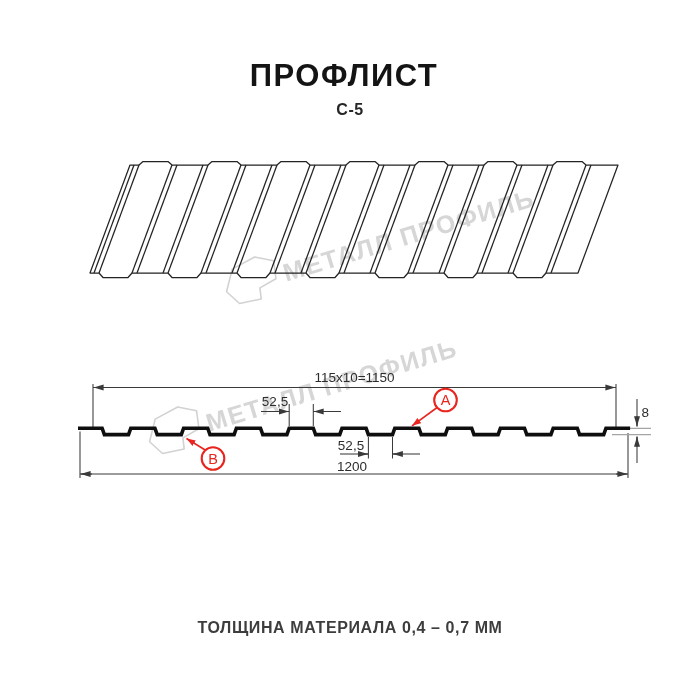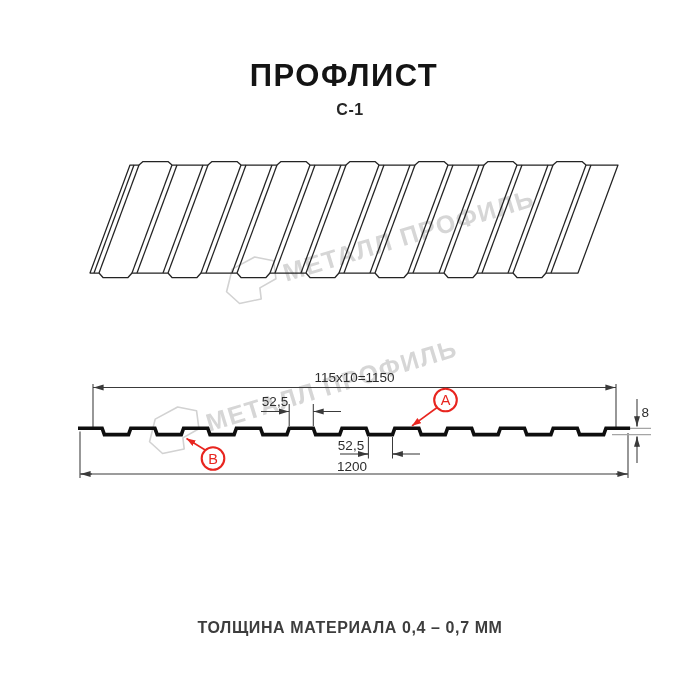--- a/index.html
+++ b/index.html
@@ -21,21 +21,21 @@
   .marker-circle{fill:#ffffff;stroke:#e8251f;stroke-width:2.1;}
   .red-leader{stroke:#e8251f;stroke-width:1.6;fill:none;}
   .wm-text{font-family:"Liberation Sans",sans-serif;font-size:25px;font-weight:700;
            letter-spacing:1.5px;fill:#d6d6d6;}
   .wm-logo{stroke:#d2d2d2;stroke-width:1.6;fill:none;stroke-linejoin:round;}
 </style>
 </head>
 <body>
 
 <div class="title">ПРОФЛИСТ</div>
-<div class="subtitle">С-1</div>
+<div class="subtitle">С-5</div>
 
 <svg width="700" height="700" viewBox="0 0 700 700">
   <defs>
     <marker id="ar" markerUnits="userSpaceOnUse" markerWidth="12" markerHeight="9" refX="10" refY="4" orient="auto">
       <path d="M0,1 L10,4 L0,7 Z" fill="#3a3a3a"></path>
     </marker>
     <marker id="arRed" markerUnits="userSpaceOnUse" markerWidth="11" markerHeight="8" refX="9" refY="3.2" orient="auto">
       <path d="M0,0 L9,3.2 L0,6.4 Z" fill="#e8251f"></path>
     </marker>
   </defs>

